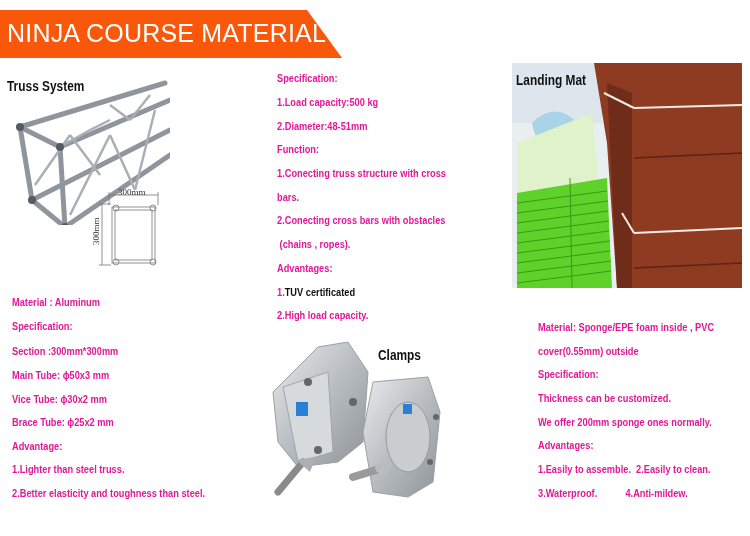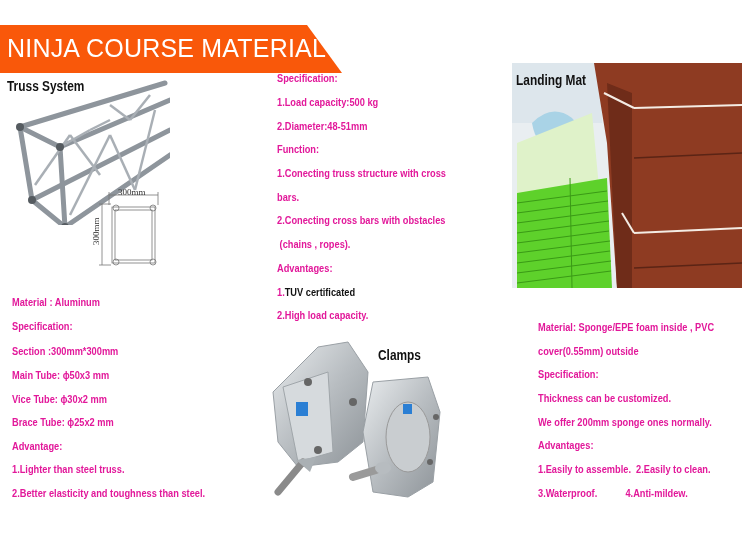--- a/index.html
+++ b/index.html
@@ -1,17 +1,17 @@
 <!DOCTYPE html>
 <html><head>
 <meta charset="utf-8">
 <style>
   html, body { margin:0; padding:0; background:#ffffff; }
   body { width:750px; height:536px; position:relative; overflow:hidden; font-family:"Liberation Sans", sans-serif; }
-  .banner { position:absolute; left:0; top:10px; width:342px; height:48px;margin-top:15px; }
+  .banner { position:absolute; left:0; top:10px; width:342px; height:48px; }
   .banner svg { position:absolute; left:0; top:0; }
   .banner-title { position:absolute; left:7px; top:9px; color:#ffffff; font-family:"Liberation Sans", sans-serif; font-size:25px; font-weight:normal; letter-spacing:0.2px; white-space:nowrap; }
   .txt { position:absolute; font-family:"Liberation Sans", sans-serif; font-size:10.5px; font-weight:bold; color:#e2189a; white-space:nowrap; transform:scaleX(0.88); transform-origin:left top; }
   .label-dark { position:absolute; font-family:"Liberation Sans", sans-serif; font-weight:bold; font-size:14px; color:#111; transform:scaleX(0.85); transform-origin:left top; white-space:nowrap; }
   .img { position:absolute; }
 </style>
 </head>
 <body>
 
 <div class="banner">

